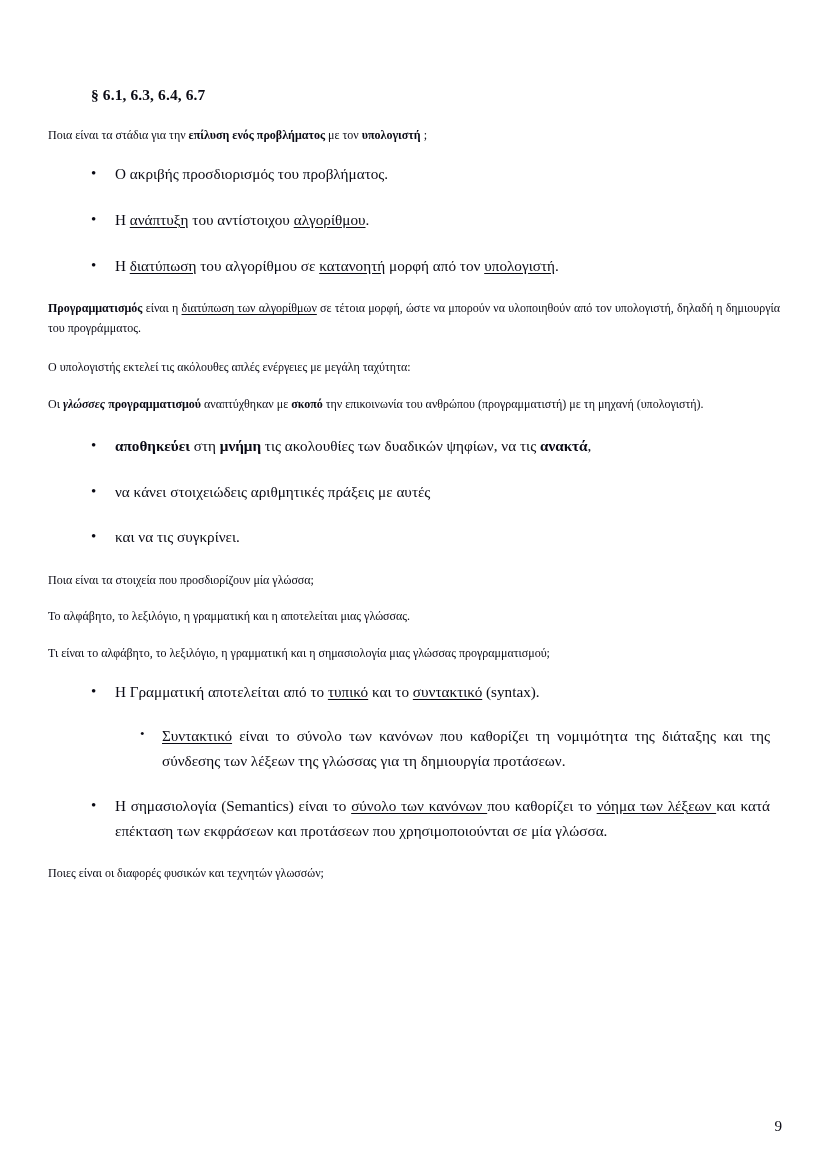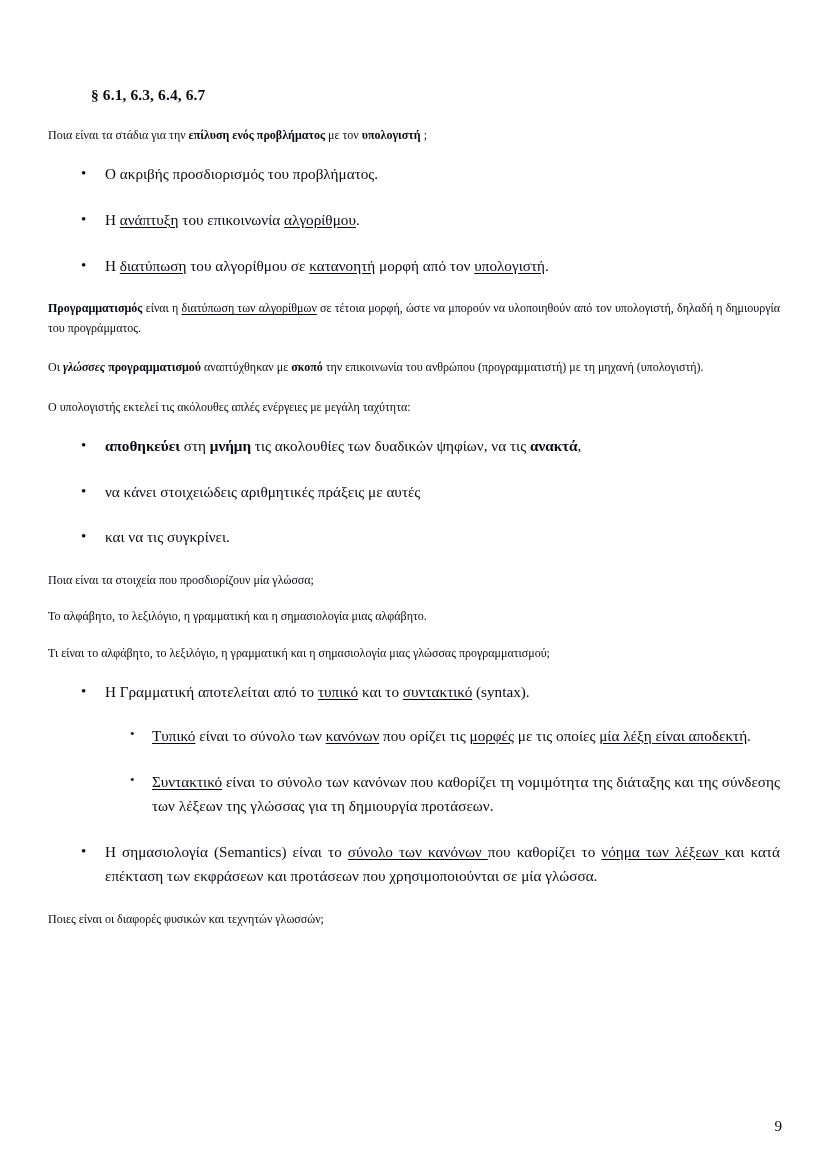--- a/index.html
+++ b/index.html
@@ -40,21 +40,21 @@
     line-height: 1.62;
     text-align: justify;
     text-justify: inter-word;
   }
   .block {
     margin-bottom: 20px;
   }
   .block.tight { margin-bottom: 17px; }
   ul.lvl1 {
     list-style: none;
-    margin: 0;
+    margin: 10px;
     padding: 0;
   }
   ul.lvl1 > li {
     position: relative;
     padding-left: 57px;
     font-size: 15.2px;
     line-height: 1.62;
     text-align: justify;
     margin-bottom: 21px;
   }
@@ -106,59 +106,58 @@
   <div class="content">
 
     <div class="heading">§ 6.1, 6.3, 6.4, 6.7</div>
 
     <div class="block tight">
       <p class="para"><span>Ποια είναι τα στάδια για την </span><b>επίλυση ενός προβλήματος</b><span> με τον </span><b>υπολογιστή</b><span> ;</span></p>
     </div>
 
     <ul class="lvl1">
       <li><span>Ο ακριβής προσδιορισμός του προβλήματος.</span></li>
-      <li><span>Η </span><u>ανάπτυξη</u><span> του επικοινωνία </span><u>αλγορίθμου</u><span>.</span></li>
+      <li><span>Η </span><u>ανάπτυξη</u><span> του αντίστοιχου </span><u>αλγορίθμου</u><span>.</span></li>
       <li><span>Η  </span><u>διατύπωση</u><span> του αλγορίθμου σε </span><u>κατανοητή</u><span> μορφή από τον </span><u>υπολογιστή</u><span>.</span></li>
     </ul>
 
     <div class="block">
       <p class="para"><b>Προγραμματισμός</b><span> είναι η </span><u>διατύπωση των αλγορίθμων</u><span> σε τέτοια μορφή, ώστε να μπορούν να υλοποιηθούν από τον υπολογιστή, δηλαδή η δημιουργία του προγράμματος.</span></p>
     </div>
 
+    <div class="block tight">
+      <p class="para">Ο υπολογιστής εκτελεί τις ακόλουθες απλές ενέργειες με μεγάλη ταχύτητα:</p>
+    </div>
+
     <div class="block">
       <p class="para"><span>Οι </span><span class="bi">γλώσσες</span><b> προγραμματισμού</b><span> αναπτύχθηκαν με </span><b>σκοπό</b><span> την επικοινωνία του ανθρώπου (προγραμματιστή) με τη μηχανή (υπολογιστή).</span></p>
-    </div>
-
-    <div class="block tight">
-      <p class="para">Ο υπολογιστής εκτελεί τις ακόλουθες απλές ενέργειες με μεγάλη ταχύτητα:</p>
     </div>
 
     <ul class="lvl1">
       <li><b>αποθηκεύει</b><span> στη </span><b>μνήμη</b><span> τις ακολουθίες των δυαδικών ψηφίων, να τις </span><b>ανακτά</b><span>,</span></li>
       <li><span>να κάνει στοιχειώδεις αριθμητικές πράξεις με αυτές</span></li>
       <li><span>και να τις συγκρίνει.</span></li>
     </ul>
 
     <div class="block tight">
       <p class="para">Ποια είναι τα στοιχεία που προσδιορίζουν μία γλώσσα;</p>
     </div>
 
     <div class="block tight">
-      <p class="para">Το αλφάβητο, το λεξιλόγιο, η γραμματική και η σημασιολογία μιας αλφάβητο.</p>
+      <p class="para">Το αλφάβητο, το λεξιλόγιο, η γραμματική και η αποτελείται μιας γλώσσας.</p>
     </div>
 
     <div class="block tight">
       <p class="para">Τι είναι το αλφάβητο, το λεξιλόγιο, η γραμματική και η σημασιολογία μιας γλώσσας προγραμματισμού;</p>
     </div>
 
     <ul class="lvl1">
       <li class="has-sub"><span>Η Γραμματική αποτελείται από το </span><u>τυπικό</u><span>  και το </span><u>συντακτικό</u><span> (syntax).</span>
 
         <ul class="lvl2">
-          <li><u>Τυπικό</u><span> είναι το σύνολο των </span><u>κανόνων</u><span> που ορίζει τις </span><u>μορφές</u><span> με τις οποίες </span><u>μία λέξη είναι αποδεκτή</u><span>.</span></li>
           <li><u>Συντακτικό</u><span> είναι το σύνολο των κανόνων που καθορίζει τη νομιμότητα της διάταξης και της σύνδεσης των λέξεων της γλώσσας για τη δημιουργία προτάσεων.</span></li>
         </ul>
       </li>
       <li style="margin-top:21px;"><span>Η σημασιολογία (Semantics) είναι το </span><u>σύνολο των κανόνων </u><span>που καθορίζει το </span><u>νόημα των λέξεων </u><span>και κατά επέκταση των εκφράσεων και προτάσεων που χρησιμοποιούνται σε μία γλώσσα.</span></li>
     </ul>
 
     <div class="block">
       <p class="para">Ποιες είναι οι διαφορές φυσικών και τεχνητών γλωσσών;</p>
     </div>
 

